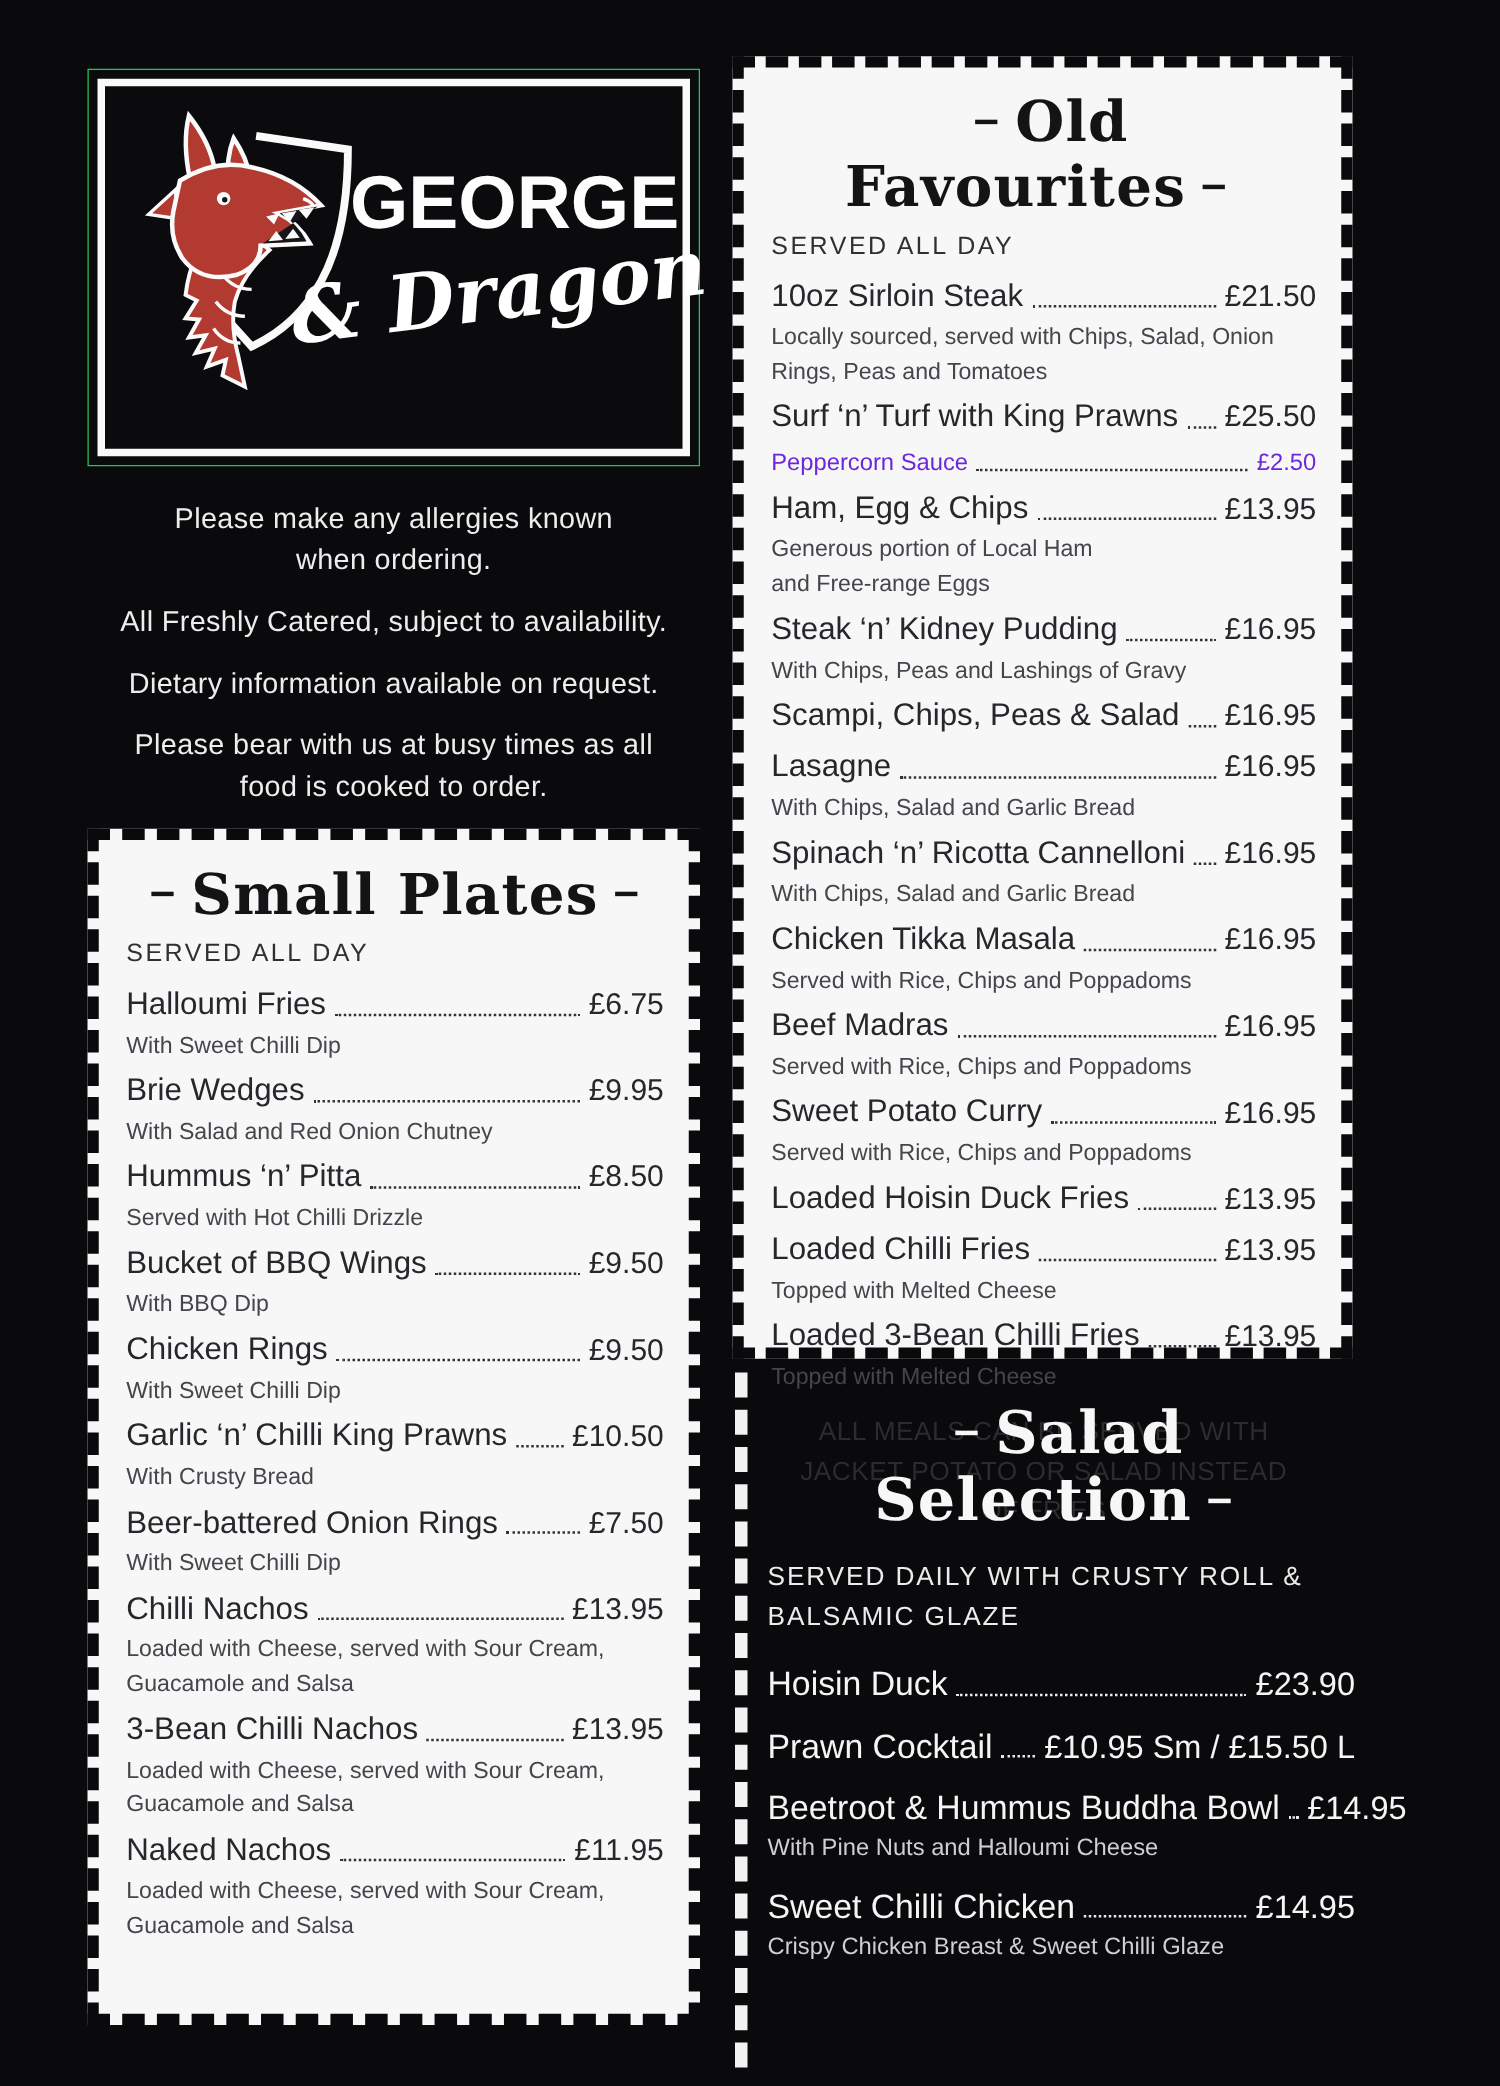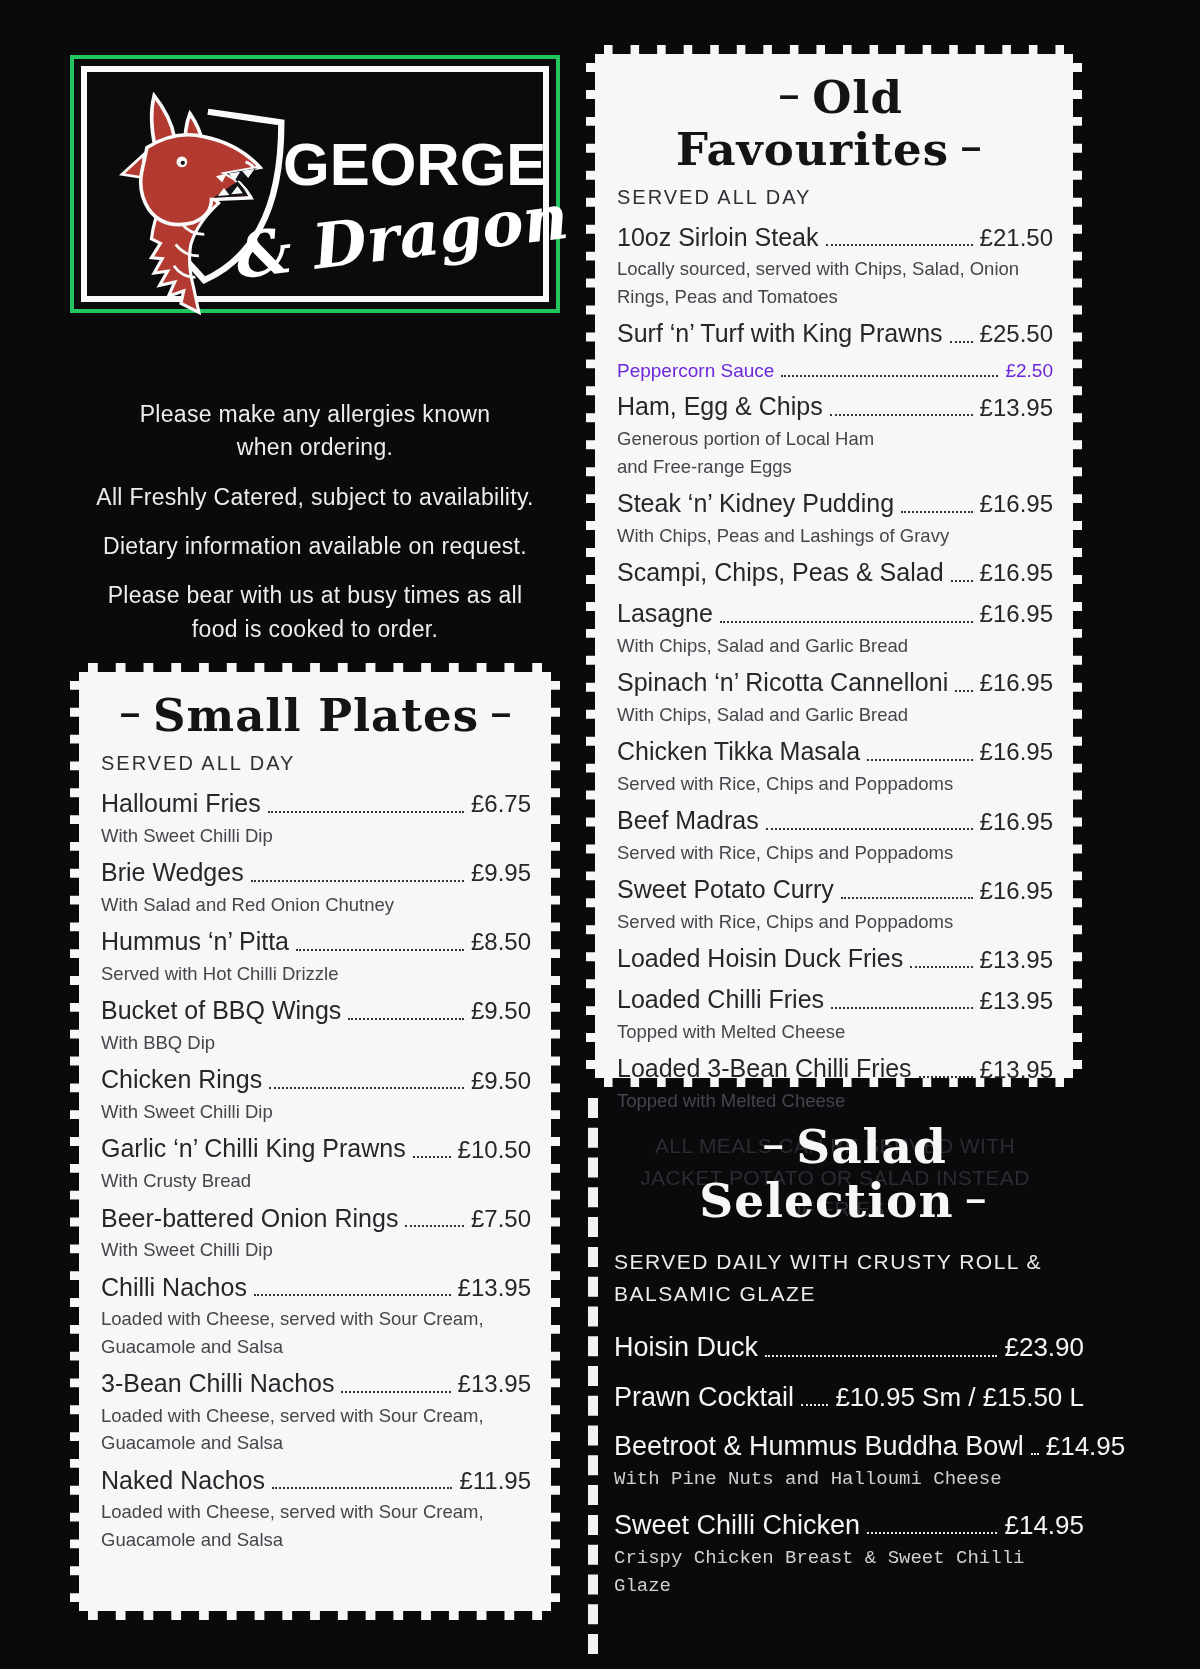--- a/index.html
+++ b/index.html
@@ -8,22 +8,22 @@
     position: relative;
     width: 1200px; height: 1669px;
     background: #0a0a0c;
     font-family: "Liberation Sans", sans-serif;
     overflow: hidden;
   }
 
   
   .logo-box {
     position: absolute; left: 70px; top: 55px;
-    width: 490px; height: 258px;
-    border: 4px solid #22c55e; padding: 7px;
+    width: 490px; height: 318px;
+    border: 1px solid #22c55e; padding: 7px;
     background: #0b0b0d;
   }
   .logo-inner {
     width: 100%; height: 100%;
     border: 6px solid #fafafa;
     position: relative; background: #0b0b0d;
   }
   .dragon-svg { position: absolute; left: 8px; top: 8px; }
   .logo-name {
     position: absolute; left: 196px; top: 58px;
@@ -93,21 +93,21 @@
     border-left: 10px dashed #f2f2f2;
     padding: 18px 6px 0 16px;
     color: #f2f2f2;
   }
   .salad .gothic-title { color: #f7f7f7; font-size: 47px; }
   .salad .card-subtitle { color: #ececec; font-size: 21px; letter-spacing: 1.5px; line-height: 1.5; margin: 18px 0 20px 0; }
   .salad .item { margin-bottom: 13px; }
   .salad .item .nm { font-size: 27px; color: #f5f5f5; }
   .salad .item .pr { font-size: 26px; color: #f5f5f5; }
   .salad .item .leader { border-bottom-color: #e9e9e9; margin-bottom: 9px; }
-  .salad .item .desc { color: #cfcfd2; font-size: 19px; font-family: Liberation Mono, monospace; }
+  .salad .item .desc { color: #cfcfd2; font-size: 19px; }
 </style>
 </head>
 <body>
 
 <div class="page">
 
   <div class="logo-box">
     <div class="logo-inner">
       <svg class="dragon-svg" width="215" height="248" viewBox="0 0 240 262">
 

